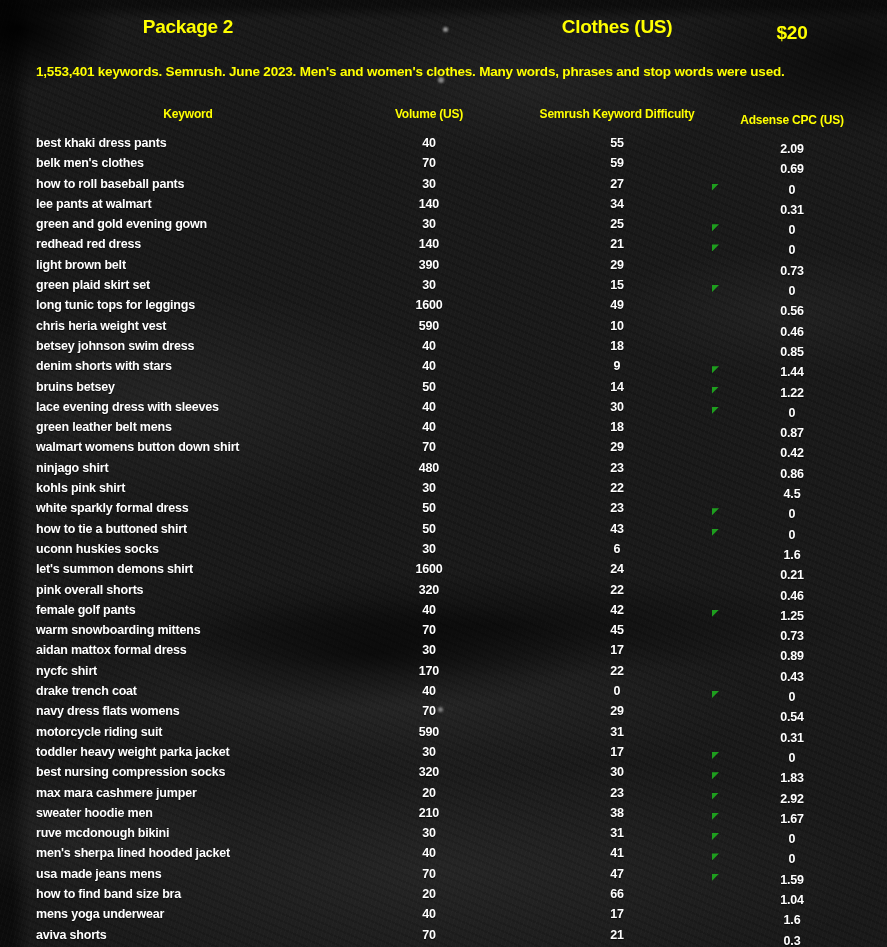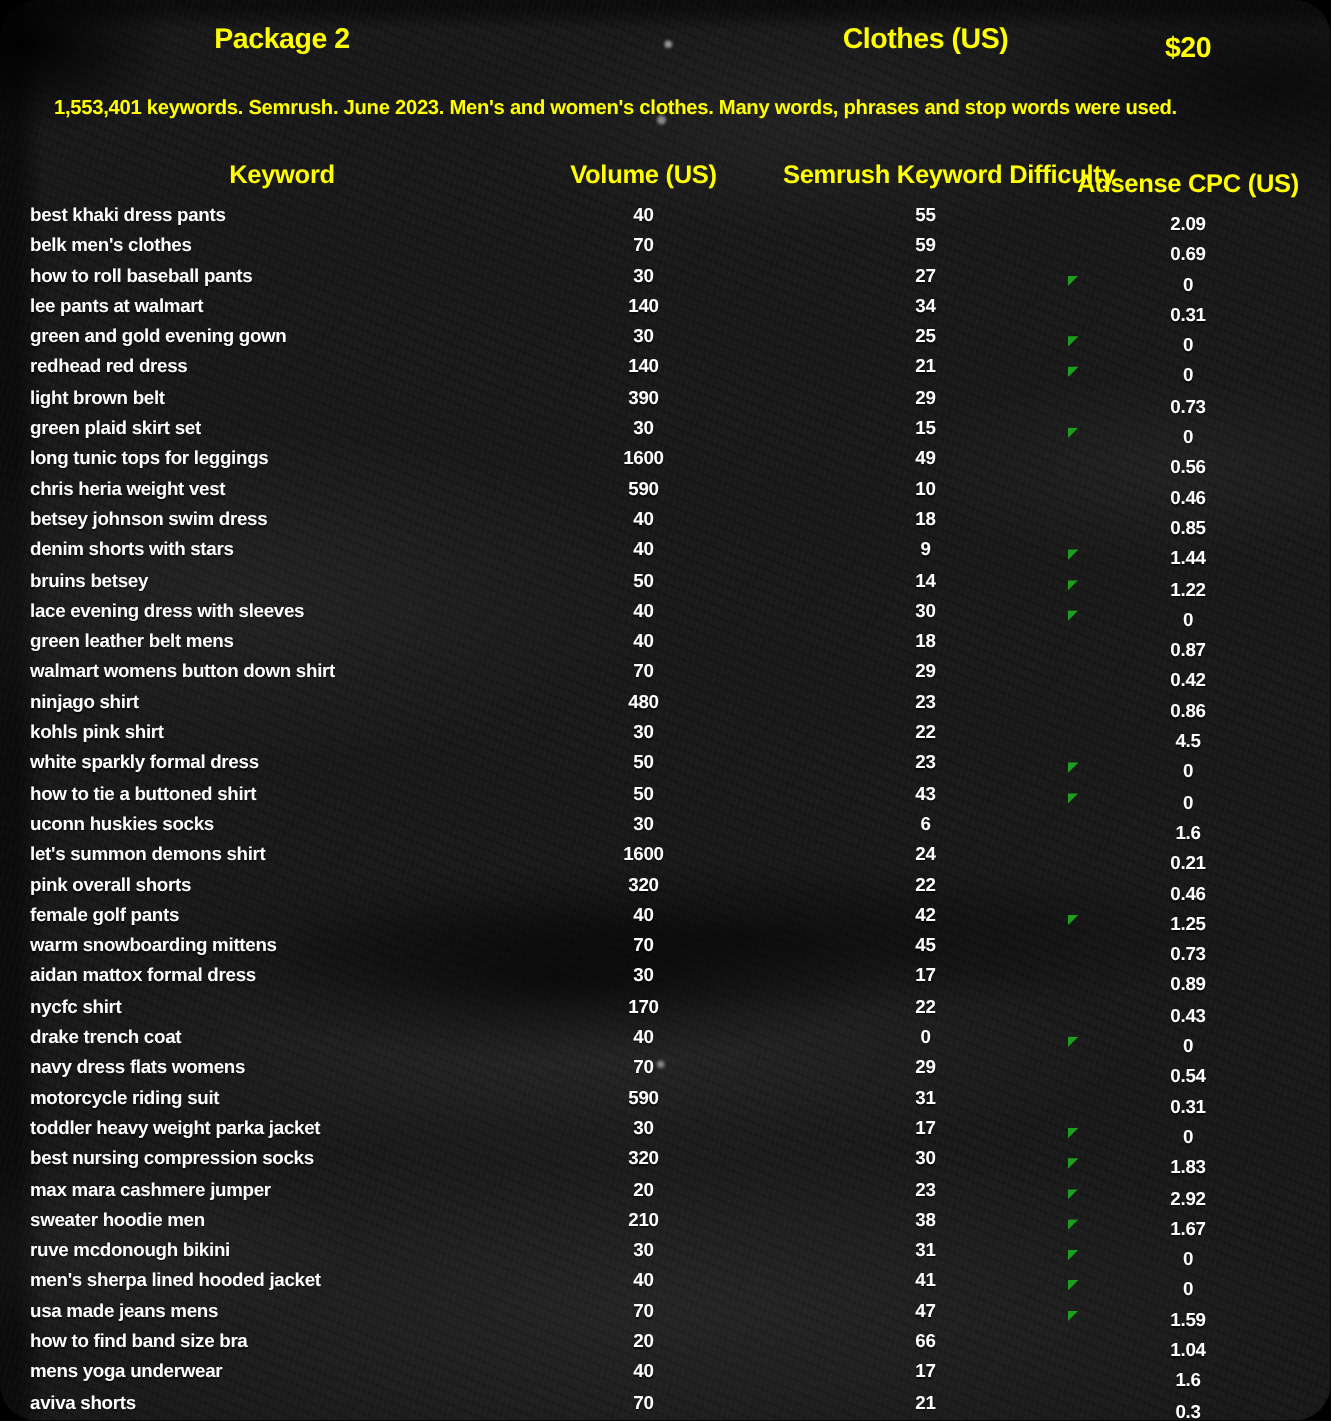--- a/index.html
+++ b/index.html
@@ -18,21 +18,20 @@
       radial-gradient(ellipse 300px 110px at 60% 9%, rgba(255,255,255,0.04), transparent 70%),
       radial-gradient(ellipse 260px 90px at 88% 33%, rgba(255,255,255,0.035), transparent 70%),
       radial-gradient(ellipse 520px 110px at 45% 74%, rgba(255,255,255,0.05), transparent 70%),
       radial-gradient(ellipse 600px 160px at 50% 92%, rgba(255,255,255,0.05), transparent 75%),
       radial-gradient(ellipse 240px 90px at 8% 88%, rgba(255,255,255,0.04), transparent 70%),
       repeating-linear-gradient(105deg, rgba(255,255,255,0.014) 0 1px, transparent 1px 4px),
       repeating-linear-gradient(23deg, rgba(0,0,0,0.16) 0 2px, transparent 2px 7px),
       linear-gradient(to right, rgba(0,0,0,0.55) 0 12px, transparent 30px),
       linear-gradient(to bottom, rgba(0,0,0,0.5) 0 6px, transparent 20px),
       #1a1a1a;
-    border-radius: 24px;
   }
   .speck{position:absolute;border-radius:50%;background:rgba(255,255,255,0.55);filter:blur(1px);}
   .speck.s1{left:443px;top:27px;width:5px;height:5px;}
   .speck.s2{left:438px;top:77px;width:6px;height:6px;opacity:.85;}
   .speck.s3{left:438px;top:707px;width:5px;height:5px;opacity:.8;}
 
   .grid-row{
     display:grid;
     grid-template-columns:376px 106px 230px 175px;
     align-items:center;
@@ -44,27 +43,27 @@
   .t-center{text-align:center;}
   .diff-col{text-align:center;padding-left:40px;}
   .cpc-col{text-align:center;padding-right:15px;position:relative;margin-top:12px;}
 
   .subtitle{
     position:absolute;left:36px;top:63px;width:830px;
     font-size:13.5px;line-height:18px;letter-spacing:-0.2px;
     color:#ffff00;white-space:nowrap;
   }
 
-  .header-row{position:absolute;left:0;top:101px;width:887px;height:24px;font-size:17px;letter-spacing:-0.2px;}
+  .header-row{position:absolute;left:0;top:101px;width:887px;height:24px;font-size:12px;letter-spacing:-0.2px;}
   .header-row .cell{white-space:nowrap;}
 
   .tbody{position:absolute;left:0;top:130px;width:887px;}
   .tr{height:20.3px;font-size:12.5px;letter-spacing:-0.2px;color:#fff;}
   .td{white-space:nowrap;text-shadow:0 1px 1px rgba(0,0,0,0.7);}
-  .td.keyword{padding-left:20px;}
+  .td.keyword{padding-left:36px;}
   .td.num{text-align:center;}
   .flag{
     position:absolute;left:0;top:1px;width:7px;height:7px;
     clip-path:polygon(0 0,100% 0,0 100%);
     background:#1e9e1e;
   }
 </style>
 </head>
 <body>
 

